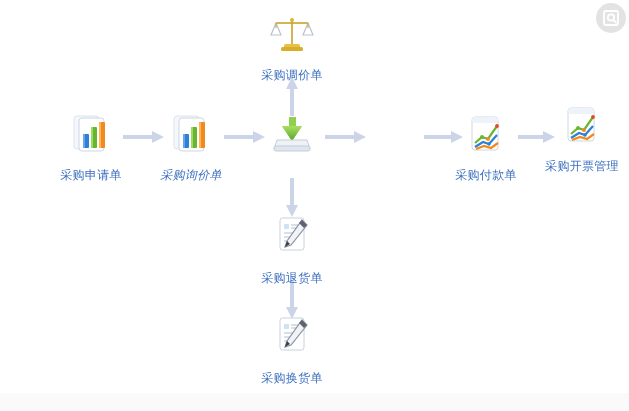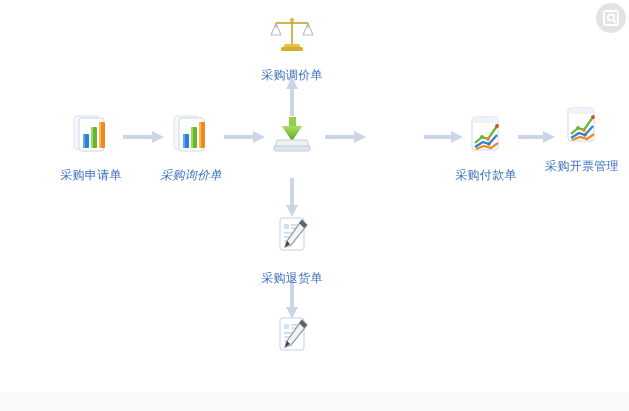--- a/index.html
+++ b/index.html
@@ -269,20 +269,21 @@
         <line x1="20" y1="10" x2="29" y2="10" stroke="#c7d2e0" stroke-width="1.4"></line>
         <line x1="20" y1="13" x2="29" y2="13" stroke="#c7d2e0" stroke-width="1.4"></line>
         <line x1="13" y1="18" x2="29" y2="18" stroke="#c7d2e0" stroke-width="1.4"></line>
         <line x1="13" y1="22" x2="26" y2="22" stroke="#c7d2e0" stroke-width="1.4"></line>
         <line x1="13" y1="26" x2="24" y2="26" stroke="#c7d2e0" stroke-width="1.4"></line>
         <path d="M31 5 L36 10 L20 30 L14 32 L16 26 Z" fill="#f1f3f6" stroke="#8a93a3" stroke-width="1.2"></path>
         <path d="M31 5 L36 10 L33 13 L28 8 Z" fill="#5d6470"></path>
         <path d="M14 32 L16 26 L19 29 Z" fill="#3a3f49"></path>
       </svg>
     </div>
+    <div class="node-label">采购换货单</div>
   </div>
 
   <div class="watermark">
     <svg width="18" height="18" viewBox="0 0 18 18">
       <rect x="2" y="2" width="14" height="14" rx="1.5" fill="none" stroke="#ffffff" stroke-width="1.8"></rect>
       <circle cx="9" cy="8.5" r="3.2" fill="none" stroke="#ffffff" stroke-width="1.8"></circle>
       <line x1="11.4" y1="11" x2="14" y2="13.6" stroke="#ffffff" stroke-width="1.8" stroke-linecap="round"></line>
     </svg>
   </div>
 

